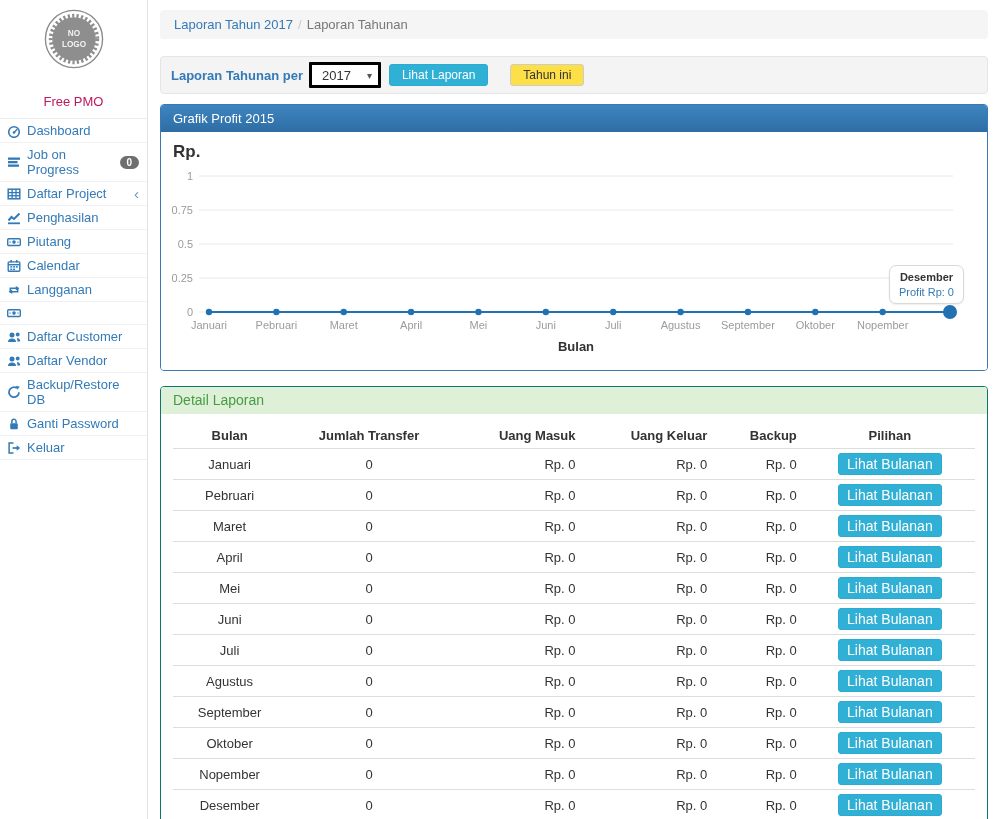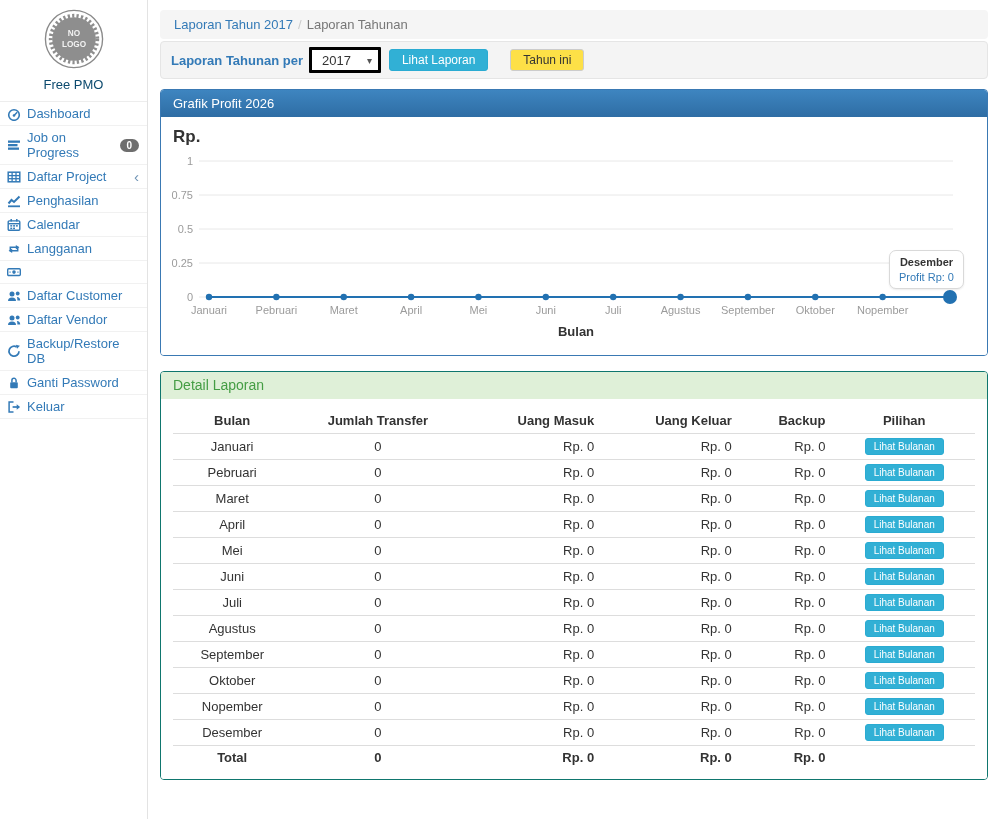--- a/index.html
+++ b/index.html
@@ -9,41 +9,41 @@
     font-family:"Liberation Sans", sans-serif;
     background:#fff; color:#333;
     display:flex; flex-direction:column;
   }
   .app { flex:1; display:flex; }
 
   
   .sidebar { width:148px; background:#fff; border-right:1px solid #e3e3e3; }
   .logo-block { padding:8px 0 9px; text-align:center; border-bottom:1px solid #ededed; }
   .logo-block svg { display:block; margin:0 auto; }
-  .brand { margin-top:7px; font-size:13px; color:#0c4a6e; }
+  .brand { margin-top:24px; font-size:13px; color:#be185d; }
   .nav-item {
     display:flex; align-items:center;
     padding:4px 8px 4px 7px;
     border-bottom:1px solid #f1f1f1;
     color:#337ab7; font-size:13px; cursor:pointer;
   }
   .nav-item .icon { width:15px; height:14px; margin-right:5px; flex:0 0 15px; display:inline-flex; }
   .nav-item .icon svg { width:14px; height:14px; }
   .nav-badge {
     margin-left:auto; background:#6e6e6e; color:#fff;
     font-size:10px; font-weight:bold; line-height:13px;
     padding:0 7px; border-radius:9px; min-width:19px; text-align:center;
   }
   .nav-chevron { margin-left:auto; color:#6f94b5; font-size:15px; line-height:13px; }
 
   
   .content { flex:1; padding:10px 12px 0; }
   .breadcrumb {
     background:#f5f5f5; border-radius:4px;
-    padding:7px 14px; font-size:13px; color:#777; margin-bottom:2px;
+    padding:7px 14px; font-size:13px; color:#777; margin-bottom:17px;
   }
   .breadcrumb a { color:#337ab7; text-decoration:none; }
   .breadcrumb .sep { color:#ccc; padding:0 5px; }
 
   .toolbar {
     background:#f4f4f4; border:1px solid #e5e5e5; border-radius:4px;
     height:38px; padding:5px 10px; display:flex; align-items:center; margin-bottom:10px;
   }
   .toolbar-label { font-size:13px; font-weight:bold; color:#337ab7; margin-right:6px; }
   .select {
@@ -85,21 +85,21 @@
 
   
   .table-wrap { padding:9px 12px 10px; }
   table.report { width:100%; border-collapse:collapse; font-size:13px; color:#333; }
   table.report th { font-weight:bold; padding:5px 8px; border-bottom:1px solid #ddd; }
   table.report td { padding:4px 8px; border-bottom:1px solid #ddd; }
   table.report tr.total-row td { font-weight:bold; border-bottom:none; }
   .al-c { text-align:center; } .al-r { text-align:right; }
   .btn-xs {
     background:#31b0d5; border:1px solid #2aabd2; color:#fff;
-    font-size:10px; padding:2px 8px; border-radius:3px; cursor:pointer;
+    font-size:14px; padding:2px 8px; border-radius:3px; cursor:pointer;
     font-family:"Liberation Sans", sans-serif;
   }
 </style>
 </head>
 <body>
 
 <div class="app">
 
   <aside class="sidebar">
     <div class="logo-block">
@@ -152,20 +152,31 @@
             <svg viewBox="0 0 14 14">
               <polyline points="1.5,9.5 4.5,6 7,8 12.5,2.5" fill="none" stroke="currentColor" stroke-width="2"></polyline>
               <line x1="1" y1="12.3" x2="13" y2="12.3" stroke="currentColor" stroke-width="1.8"></line>
             </svg>
           </span>
           <span>Penghasilan</span>
         </div>
         <div class="nav-item">
           <span class="icon">
             <svg viewBox="0 0 14 14">
+              <rect x="0.7" y="3.7" width="12.6" height="6.8" rx="1" fill="none" stroke="currentColor" stroke-width="1.4"></rect>
+              <circle cx="7" cy="7.1" r="1.8" fill="currentColor"></circle>
+              <line x1="2.5" y1="7.1" x2="3.6" y2="7.1" stroke="currentColor" stroke-width="1.2"></line>
+              <line x1="10.4" y1="7.1" x2="11.5" y2="7.1" stroke="currentColor" stroke-width="1.2"></line>
+            </svg>
+          </span>
+          <span>Piutang</span>
+        </div>
+        <div class="nav-item">
+          <span class="icon">
+            <svg viewBox="0 0 14 14">
               <rect x="1.2" y="2.9" width="11.6" height="9.3" rx="1" fill="none" stroke="currentColor" stroke-width="1.4"></rect>
               <line x1="1.2" y1="5.7" x2="12.8" y2="5.7" stroke="currentColor" stroke-width="1.4"></line>
               <line x1="4.2" y1="1.1" x2="4.2" y2="3.4" stroke="currentColor" stroke-width="1.5"></line>
               <line x1="9.8" y1="1.1" x2="9.8" y2="3.4" stroke="currentColor" stroke-width="1.5"></line>
               <rect x="3.3" y="7.1" width="1.9" height="1.5" fill="currentColor"></rect>
               <rect x="6.1" y="7.1" width="1.9" height="1.5" fill="currentColor"></rect>
               <rect x="8.9" y="7.1" width="1.9" height="1.5" fill="currentColor"></rect>
               <rect x="3.3" y="9.6" width="1.9" height="1.5" fill="currentColor"></rect>
               <rect x="6.1" y="9.6" width="1.9" height="1.5" fill="currentColor"></rect>
             </svg>
@@ -256,21 +267,21 @@
       <span class="toolbar-label">Laporan Tahunan per</span>
       <div class="select">
         <span>2017</span>
         <span class="caret">▾</span>
       </div>
       <button class="btn btn-info">Lihat Laporan</button>
       <button class="btn btn-default">Tahun ini</button>
     </div>
 
     <section class="panel panel-primary">
-      <div class="panel-heading">Grafik Profit 2026</div>
+      <div class="panel-heading">Grafik Profit 2015</div>
       <div class="panel-body chart-body">
         <div class="rp-label">Rp.</div>
         <svg class="chart" id="chart-svg" width="828" height="238">
             <line x1="38" y1="180" x2="792" y2="180" stroke="#e8e8e8" stroke-width="1"></line>
             <text x="32" y="183.5" text-anchor="end" fill="#9b9b9b" font-size="11">0</text>
             <line x1="38" y1="146" x2="792" y2="146" stroke="#e8e8e8" stroke-width="1"></line>
             <text x="32" y="149.5" text-anchor="end" fill="#9b9b9b" font-size="11">0.25</text>
             <line x1="38" y1="112" x2="792" y2="112" stroke="#e8e8e8" stroke-width="1"></line>
             <text x="32" y="115.5" text-anchor="end" fill="#9b9b9b" font-size="11">0.5</text>
             <line x1="38" y1="78" x2="792" y2="78" stroke="#e8e8e8" stroke-width="1"></line>

